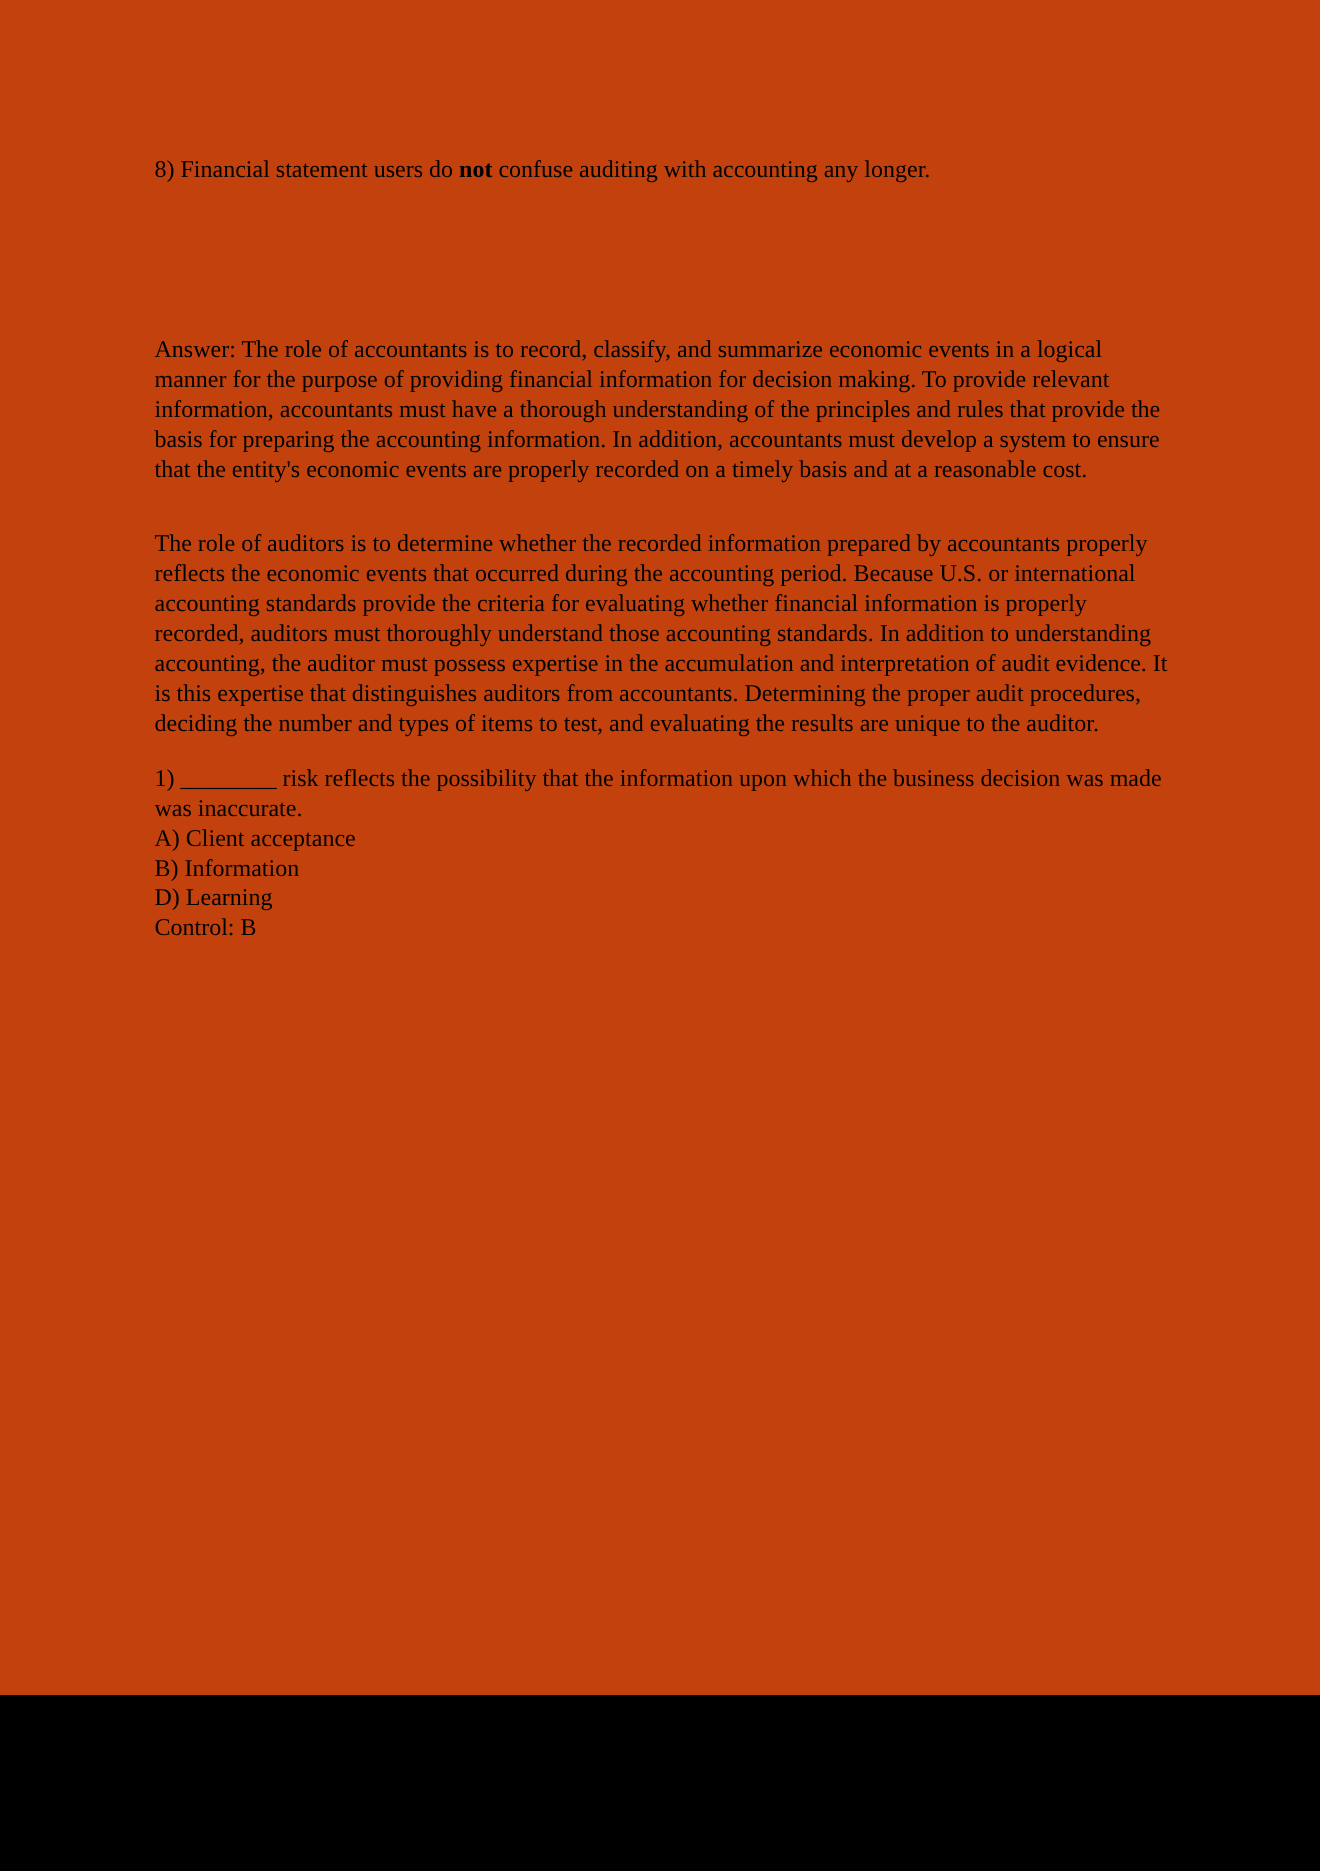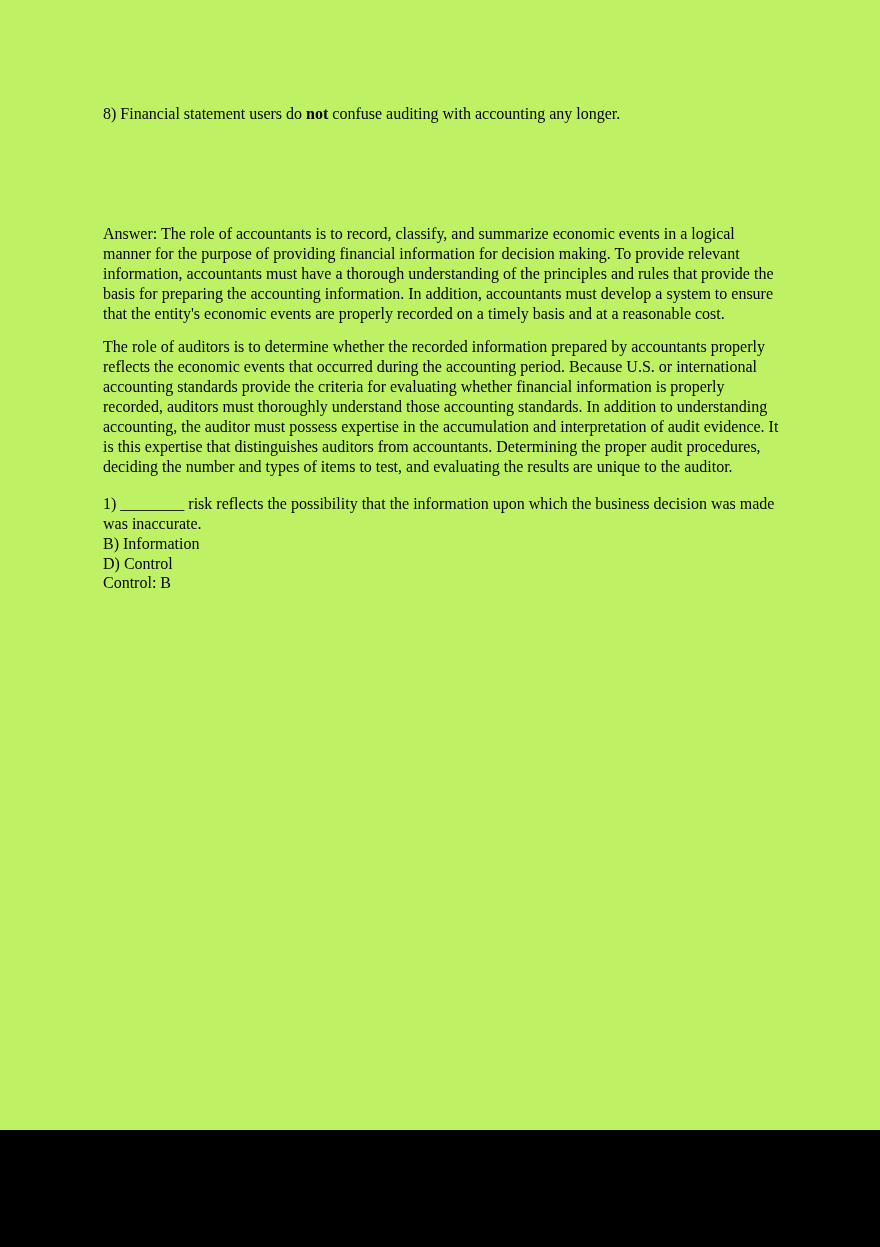--- a/index.html
+++ b/index.html
@@ -12,40 +12,40 @@
     background: #000000;
     font-family: "Liberation Serif", serif;
     position: relative;
   }
   .page {
     position: absolute;
     top: 0;
     left: 0;
     width: 880px;
     height: 1130px;
-    background: #bef264;
+    background: #c2410c;
     overflow: hidden;
   }
   .content {
     position: absolute;
     left: 103px;
     top: 104px;
     width: 676px;
     font-size: 16px;
     line-height: 19.9px;
     color: #000000;
     text-align: left;
   }
   .block {
     margin: 0;
     padding: 0;
   }
   .q8-block { margin-top: 0; }
   .q9-block { margin-top: 100px; }
-  .para-gap { margin-top: 14px; }
+  .para-gap { margin-top: 30px; }
   .section-heading { margin-top: 109px; }
   .q1-block { margin-top: 17px; }
   .answer-line { margin: 0; }
   p { margin: 0; padding: 0; }
   .bold { font-weight: bold; }
   .footer-bar {
     position: absolute;
     top: 1130px;
     left: 0;
     width: 880px;
@@ -64,21 +64,22 @@
     </div>
 
     <div class="block q9-block">
       <p>Answer:  The role of accountants is to record, classify, and summarize economic events in a logical manner for the purpose of providing financial information for decision making. To provide relevant information, accountants must have a thorough understanding of the principles and rules that provide the basis for preparing the accounting information. In addition, accountants must develop a system to ensure that the entity's economic events are properly recorded on a timely basis and at a reasonable cost.</p>
       <p class="para-gap">The role of auditors is to determine whether the recorded information prepared by accountants properly reflects the economic events that occurred during the accounting period. Because U.S. or international accounting standards provide the criteria for evaluating whether financial information is properly recorded, auditors must thoroughly understand those accounting standards. In addition to understanding accounting, the auditor must possess expertise in the accumulation and interpretation of audit evidence. It is this expertise that distinguishes auditors from accountants. Determining the proper audit procedures, deciding the number and types of items to test, and evaluating the results are unique to the auditor.</p>
     </div>
 
 
     <div class="block q1-block">
       <p>1) ________ risk reflects the possibility that the information upon which the business decision was made was inaccurate.</p>
+      <p>A) Client acceptance</p>
       <p>B) Information</p>
-      <p>D) Control</p>
+      <p>D) Learning</p>
       <p>Control:  B</p>
     </div>
 
   </div>
 </div>
 
 <div class="footer-bar"></div>
 
 </body></html>

